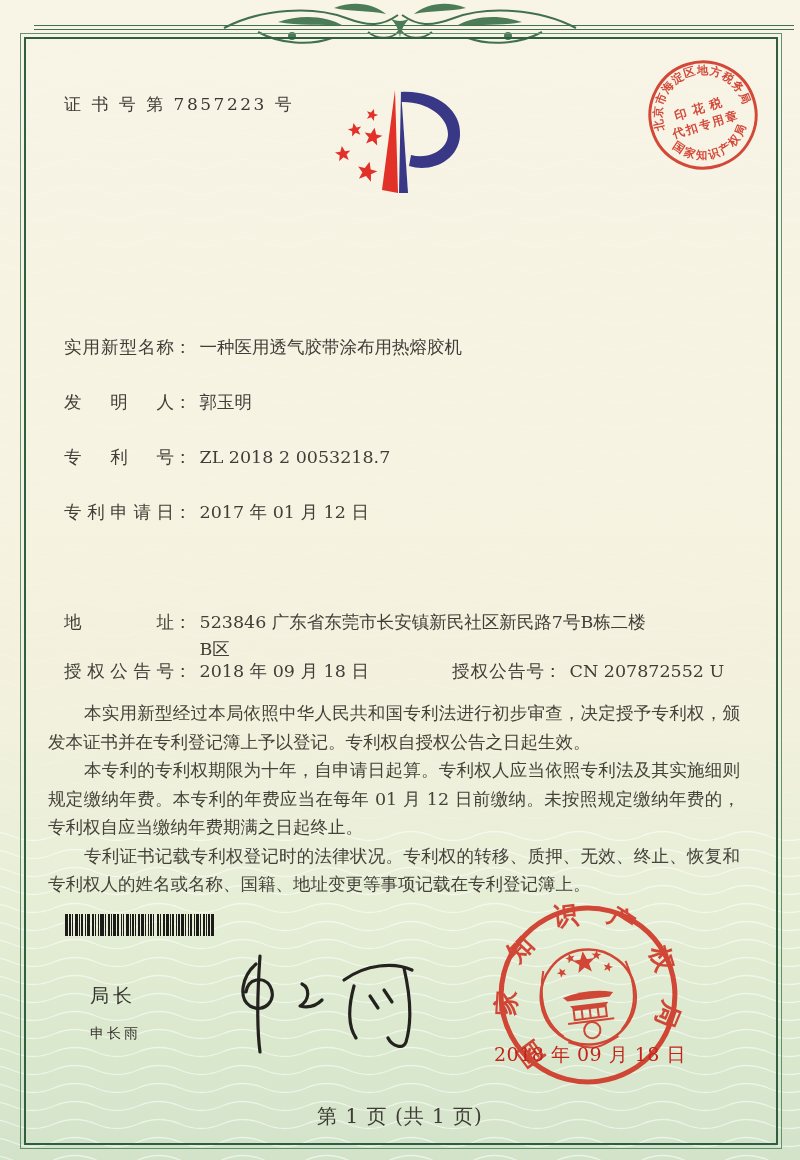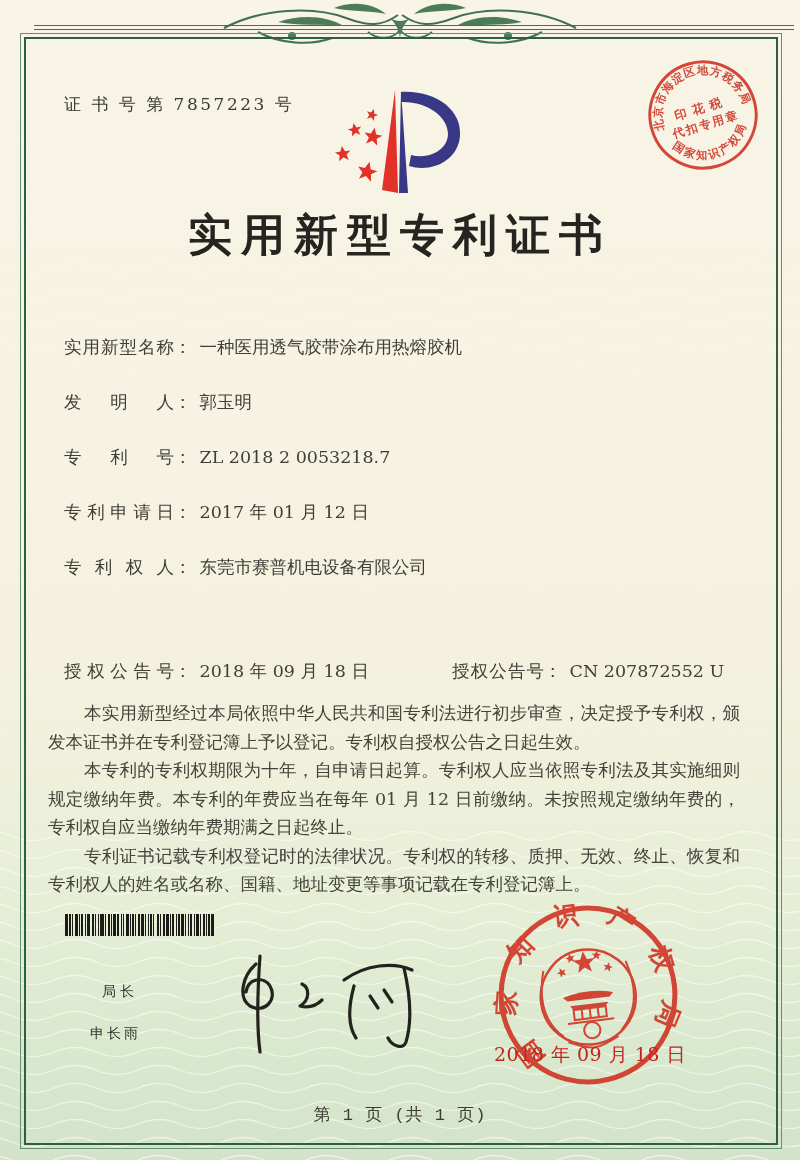--- a/index.html
+++ b/index.html
@@ -30,26 +30,26 @@
   .grant-right{position:absolute;left:388px;top:0;}
   .grant-right .flabel{width:92px;}
   
   .body-text{position:absolute;left:48px;top:699px;width:692px;}
   .body-text p{margin:0;font-size:17.5px;line-height:28.5px;text-indent:36px;text-align:justify;color:#45423a;}
   
   .barcode{position:absolute;left:65px;top:914px;width:224px;height:22px;display:flex;overflow:hidden;}
   .barcode .b{background:#1d1b18;height:100%;}
   .barcode .g{height:100%;}
   
-  .sig-title{position:absolute;left:102px;top:983px;font-size:14px;letter-spacing:4px;color:#35332d;}
+  .sig-title{position:absolute;left:90px;top:983px;font-size:19px;letter-spacing:4px;color:#35332d;}
   .sig-name{position:absolute;left:90px;top:1025px;font-size:14px;letter-spacing:3px;color:#35332d;}
   .sig-hand{position:absolute;left:198px;top:950px;width:250px;height:112px;}
   .seal-office{position:absolute;left:492px;top:899px;width:192px;height:192px;transform:rotate(-7deg);opacity:.93;}
   .seal-date{position:absolute;left:494px;top:1042px;width:200px;font-size:19px;color:#c2241a;letter-spacing:.5px;white-space:nowrap;}
-  .footer{position:absolute;left:0;right:0;top:1103px;text-align:center;font-size:17px;color:#3e3c35;letter-spacing:1px;font-family:Liberation Mono, monospace;}
+  .footer{position:absolute;left:0;right:0;top:1103px;text-align:center;font-size:20px;color:#3e3c35;letter-spacing:1px;}
 </style>
 </head>
 <body>
 
 <div class="page">
 
   <svg class="waves" id="waves" viewBox="0 0 800 1160">
       <path d="M-30,60 q 21,-9 42,0 q 21,9 42,0 q 21,-9 42,0 q 21,9 42,0 q 21,-9 42,0 q 21,9 42,0 q 21,-9 42,0 q 21,9 42,0 q 21,-9 42,0 q 21,9 42,0 q 21,-9 42,0 q 21,9 42,0 q 21,-9 42,0 q 21,9 42,0 q 21,-9 42,0 q 21,9 42,0 q 21,-9 42,0 q 21,9 42,0 q 21,-9 42,0 q 21,9 42,0 q 21,-9 42,0 q 21,9 42,0" fill="none" stroke="#ffffff" stroke-width="1.1" opacity="0.16"></path>
       <path d="M-30,86 q 21,-9 42,0 q 21,9 42,0 q 21,-9 42,0 q 21,9 42,0 q 21,-9 42,0 q 21,9 42,0 q 21,-9 42,0 q 21,9 42,0 q 21,-9 42,0 q 21,9 42,0 q 21,-9 42,0 q 21,9 42,0 q 21,-9 42,0 q 21,9 42,0 q 21,-9 42,0 q 21,9 42,0 q 21,-9 42,0 q 21,9 42,0 q 21,-9 42,0 q 21,9 42,0 q 21,-9 42,0 q 21,9 42,0" fill="none" stroke="#ffffff" stroke-width="1.1" opacity="0.16"></path>
       <path d="M-30,112 q 21,-9 42,0 q 21,9 42,0 q 21,-9 42,0 q 21,9 42,0 q 21,-9 42,0 q 21,9 42,0 q 21,-9 42,0 q 21,9 42,0 q 21,-9 42,0 q 21,9 42,0 q 21,-9 42,0 q 21,9 42,0 q 21,-9 42,0 q 21,9 42,0 q 21,-9 42,0 q 21,9 42,0 q 21,-9 42,0 q 21,9 42,0 q 21,-9 42,0 q 21,9 42,0 q 21,-9 42,0 q 21,9 42,0" fill="none" stroke="#ffffff" stroke-width="1.1" opacity="0.16"></path>
@@ -152,36 +152,35 @@
       <use href="#star5" transform="translate(13,68) scale(0.82) rotate(-8)"></use>
       <use href="#star5" transform="translate(37,86) scale(1.05) rotate(14)"></use>
     </g>
     <polygon points="65,4 52,104 68,107" fill="#e23128"></polygon>
     <g fill="#383887">
       <polygon points="71,4 69,107 78,107"></polygon>
       <path d="M71,6 C106,4 132,24 130,50 C128,75 101,87 79,80 L81,69 C100,74 118,63 118,48 C118,30 96,15 71,16 Z"></path>
     </g>
   </svg>
 
-  <div class="title">实用新型专利证书</div>
 
   <div class="frow" style="top:334px">
     <span class="flabel">实用新型名称</span><span class="fcolon">：</span><span class="fvalue">一种医用透气胶带涂布用热熔胶机</span>
   </div>
   <div class="frow" style="top:389px">
     <span class="flabel">发明人</span><span class="fcolon">：</span><span class="fvalue">郭玉明</span>
   </div>
   <div class="frow" style="top:444px">
     <span class="flabel">专利号</span><span class="fcolon">：</span><span class="fvalue">ZL 2018 2 0053218.7</span>
   </div>
   <div class="frow" style="top:499px">
     <span class="flabel">专利申请日</span><span class="fcolon">：</span><span class="fvalue">2017 年 01 月 12 日</span>
   </div>
-  <div class="frow" style="top:554px">
-    <span class="flabel">专利权人</span><span class="fcolon">：</span><span class="fvalue">东莞市赛普机电设备有限公司</span>
+  <div class="frow addr" style="top:609px">
+    <span class="flabel">地址</span><span class="fcolon">：</span><span class="fvalue">523846 广东省东莞市长安镇新民社区新民路7号B栋二楼B区</span>
   </div>
 
   <div class="frow" style="top:658px">
     <span class="flabel">授权公告号</span><span class="fcolon">：</span><span class="fvalue">2018 年 09 月 18 日</span>
     <span class="grant-right">
       <span class="flabel">授权公告号</span><span class="fcolon">：</span><span class="fvalue">CN 207872552 U</span>
     </span>
   </div>
 
   <div class="body-text">

